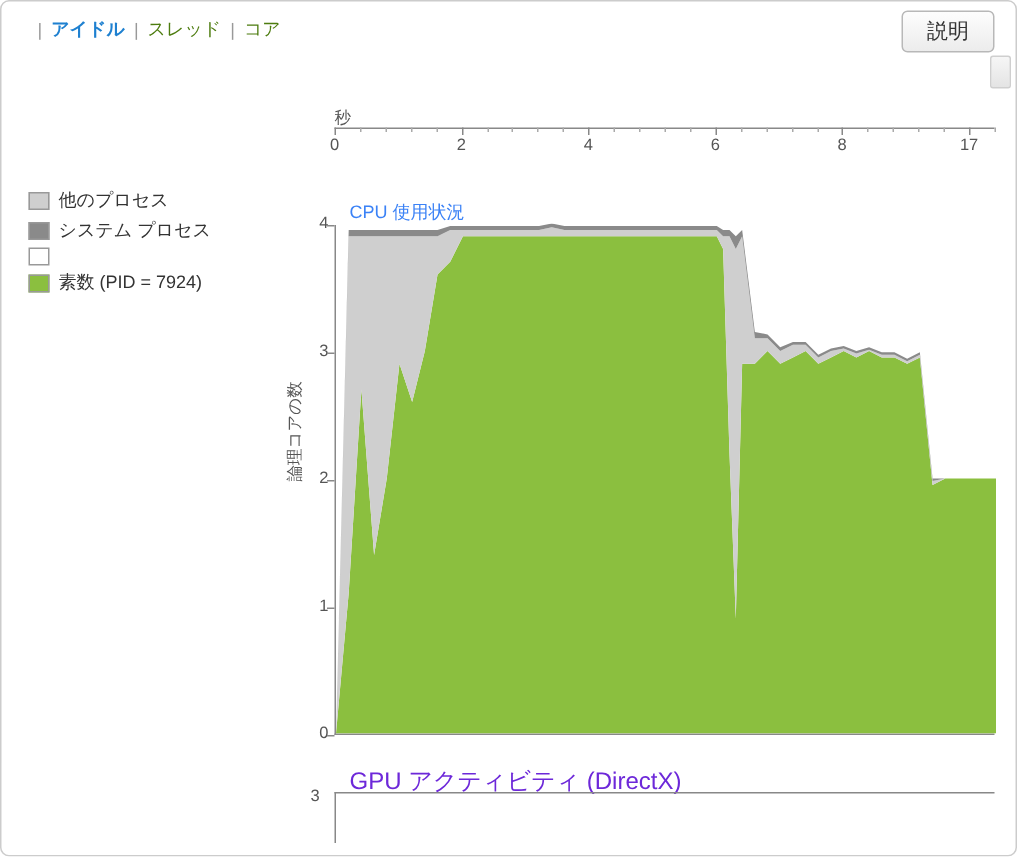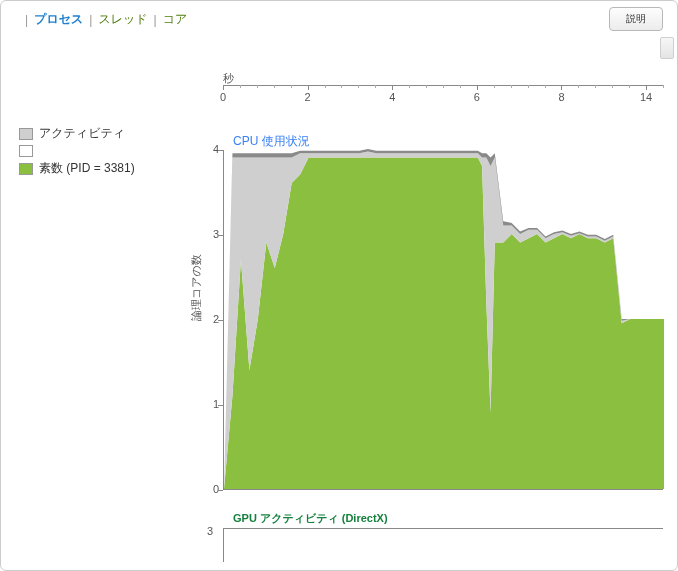--- a/index.html
+++ b/index.html
@@ -3,21 +3,21 @@
   <meta charset="utf-8">
   <style>
     * { margin:0; padding:0; box-sizing:border-box; }
     html,body{width:678px;height:571px;font-family:"Meiryo UI","Segoe UI",sans-serif;font-size:12px;color:#333;background:#fff;}
     .frame{position:relative;width:678px;height:571px;border:1px solid #ccc;border-radius:6px;overflow:hidden;}
     
     .tabs{position:absolute;left:18px;top:10px;display:flex;align-items:center;gap:0;}
     .tabs .sep{color:#999;margin:0 6px;}
     .tabs .tab{color:#4d7c0f;cursor:pointer;}
     .tabs .tab.active{color:#1e80d0;font-weight:bold;}
-    .help-btn{position:absolute;right:14px;top:6px;padding:4px 16px;font-size:10px;background:linear-gradient(#fdfdfd,#ececec);border:1px solid #b8b8b8;border-radius:4px;cursor:pointer;color:#333;}
+    .help-btn{position:absolute;right:14px;top:6px;padding:4px 16px;font-size:14px;background:linear-gradient(#fdfdfd,#ececec);border:1px solid #b8b8b8;border-radius:4px;cursor:pointer;color:#333;}
     
     .zoom-row{position:absolute;left:20px;top:42px;display:flex;align-items:center;gap:10px;}
     .slider-track{position:relative;width:140px;height:4px;background:linear-gradient(#d0d0d0,#f0f0f0);border:1px solid #bdbdbd;border-radius:2px;}
     .slider-thumb{position:absolute;left:0;top:-7px;width:11px;height:18px;background:linear-gradient(#fdfdfd,#e6e6e6);border:1px solid #9a9a9a;border-radius:2px;}
     
     .legend{position:absolute;left:18px;top:124px;}
     .legend-item{display:flex;align-items:center;gap:6px;margin-bottom:3px;font-size:12px;}
     .swatch{width:14px;height:12px;border:1px solid #999;}
     
     .sec-label{position:absolute;left:222px;top:70px;font-size:11px;color:#555;}
@@ -25,35 +25,35 @@
     .xaxis-line{position:absolute;left:0;top:0;width:440px;height:0;border-top:1px solid #888;}
     .xtick{position:absolute;top:0;width:0;height:5px;border-left:1px solid #888;}
     .xtick-minor{position:absolute;top:0;width:0;height:3px;border-left:1px solid #aaa;}
     .xlabel{position:absolute;top:6px;transform:translateX(-50%);font-size:11px;color:#555;}
     .cpu-title{position:absolute;left:232px;top:132px;font-size:12px;color:#3b82f6;}
     .yaxis-label{position:absolute;left:188px;top:320px;transform:rotate(-90deg);transform-origin:left top;font-size:11px;color:#555;white-space:nowrap;}
     .plot{position:absolute;left:222px;top:149px;width:440px;height:340px;border-left:1px solid #888;border-bottom:1px solid #888;}
     .ylabel{position:absolute;text-align:right;width:18px;font-size:11px;color:#555;}
     .ytick{position:absolute;width:5px;height:0;border-top:1px solid #888;}
     
-    .gpu-title{position:absolute;left:232px;top:510px;font-size:11px;color:#15803d;font-weight:bold;}
+    .gpu-title{position:absolute;left:232px;top:510px;font-size:16px;color:#6d28d9;}
     .gpu-plot{position:absolute;left:222px;top:527px;width:440px;height:34px;border-left:1px solid #888;border-top:1px solid #888;}
     .gpu-ylabel{position:absolute;left:206px;top:524px;font-size:11px;color:#555;}
     
     .vscroll{position:absolute;right:3px;top:36px;width:14px;height:22px;background:linear-gradient(#f6f6f6,#e4e4e4);border:1px solid #cfcfcf;border-radius:2px;}
     .chart-svg{position:absolute;left:0;bottom:0;width:440px;height:340px;}
   </style>
 </head>
 <body>
 
 <div class="frame">
 
   <div class="tabs">
     <span class="sep">|</span>
-    <span class="tab active">プロセス</span>
+    <span class="tab active">アイドル</span>
     <span class="sep">|</span>
     <span class="tab">スレッド</span>
     <span class="sep">|</span>
     <span class="tab">コア</span>
   </div>
 
   <button class="help-btn">説明</button>
   <div class="vscroll"></div>
 
 
@@ -64,21 +64,21 @@
       <div class="xlabel" style="left: 0px;">0</div>
       <div class="xtick" style="left: 84.6154px;"></div>
       <div class="xlabel" style="left: 84.6154px;">2</div>
       <div class="xtick" style="left: 169.231px;"></div>
       <div class="xlabel" style="left: 169.231px;">4</div>
       <div class="xtick" style="left: 253.846px;"></div>
       <div class="xlabel" style="left: 253.846px;">6</div>
       <div class="xtick" style="left: 338.462px;"></div>
       <div class="xlabel" style="left: 338.462px;">8</div>
       <div class="xtick" style="left: 423.077px;"></div>
-      <div class="xlabel" style="left: 423.077px;">14</div>
+      <div class="xlabel" style="left: 423.077px;">17</div>
       <div class="xtick-minor" style="left: 16.9231px;"></div>
       <div class="xtick-minor" style="left: 33.8462px;"></div>
       <div class="xtick-minor" style="left: 50.7692px;"></div>
       <div class="xtick-minor" style="left: 67.6923px;"></div>
       <div class="xtick-minor" style="left: 101.538px;"></div>
       <div class="xtick-minor" style="left: 118.462px;"></div>
       <div class="xtick-minor" style="left: 135.385px;"></div>
       <div class="xtick-minor" style="left: 152.308px;"></div>
       <div class="xtick-minor" style="left: 186.154px;"></div>
       <div class="xtick-minor" style="left: 203.077px;"></div>
@@ -91,28 +91,32 @@
       <div class="xtick-minor" style="left: 355.385px;"></div>
       <div class="xtick-minor" style="left: 372.308px;"></div>
       <div class="xtick-minor" style="left: 389.231px;"></div>
       <div class="xtick-minor" style="left: 406.154px;"></div>
       <div class="xtick-minor" style="left: 440px;"></div>
     </div>
 
   <div class="legend" id="legend">
       <div class="legend-item">
         <div class="swatch" style="background: rgb(207, 207, 207);"></div>
-        <span>アクティビティ</span>
+        <span>他のプロセス</span>
+      </div>
+      <div class="legend-item">
+        <div class="swatch" style="background: rgb(138, 138, 138);"></div>
+        <span>システム プロセス</span>
       </div>
       <div class="legend-item">
         <div class="swatch" style="background: rgb(255, 255, 255);"></div>
       </div>
       <div class="legend-item">
         <div class="swatch" style="background: rgb(139, 191, 63);"></div>
-        <span>素数 (PID = 3381)</span>
+        <span>素数 (PID = 7924)</span>
       </div>
     </div>
 
   <div class="cpu-title">CPU 使用状況</div>
   <div class="yaxis-label">論理コアの数</div>
 
   <div id="yticks">
       <div class="ylabel" style="left: 200px; top: 482px;">0</div>
       <div class="ytick" style="left: 217px; top: 489px;"></div>
       <div class="ylabel" style="left: 200px; top: 397px;">1</div>

